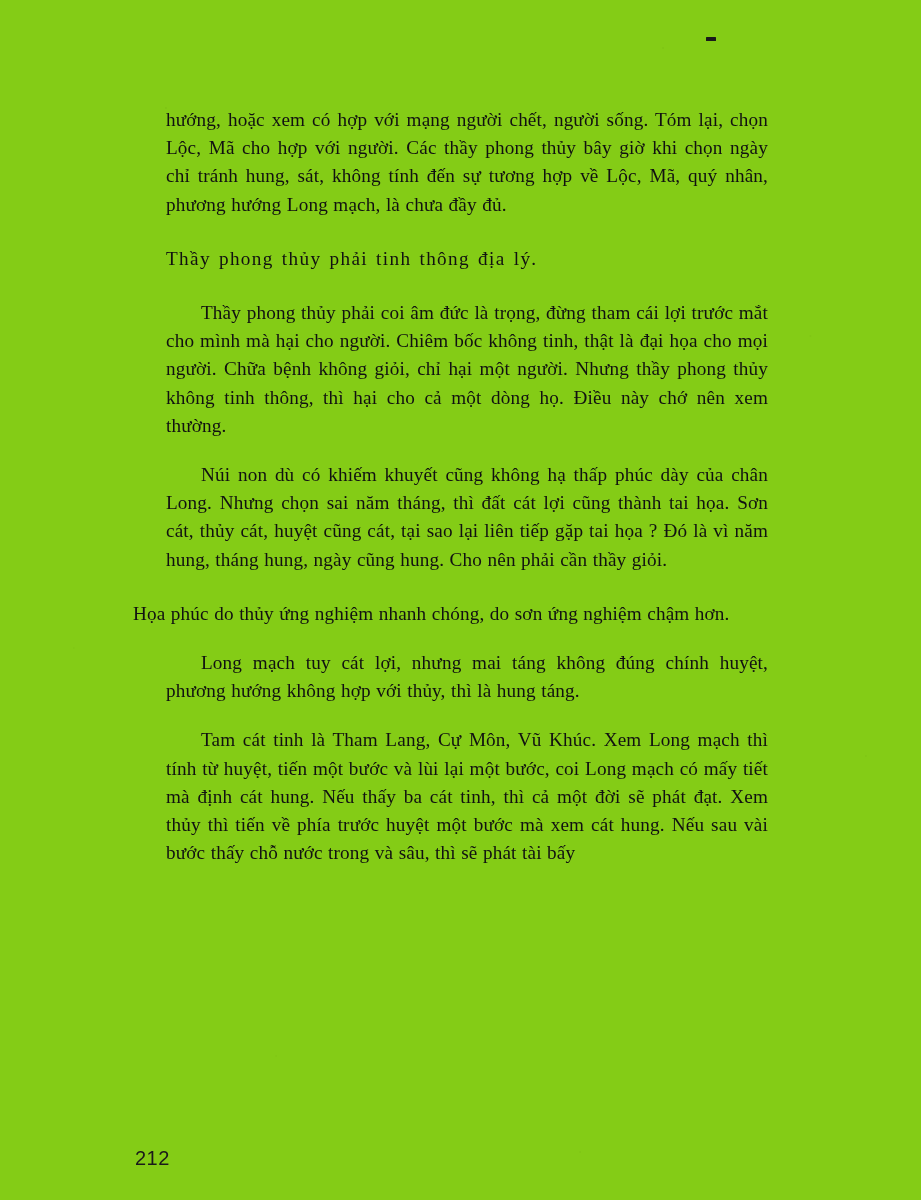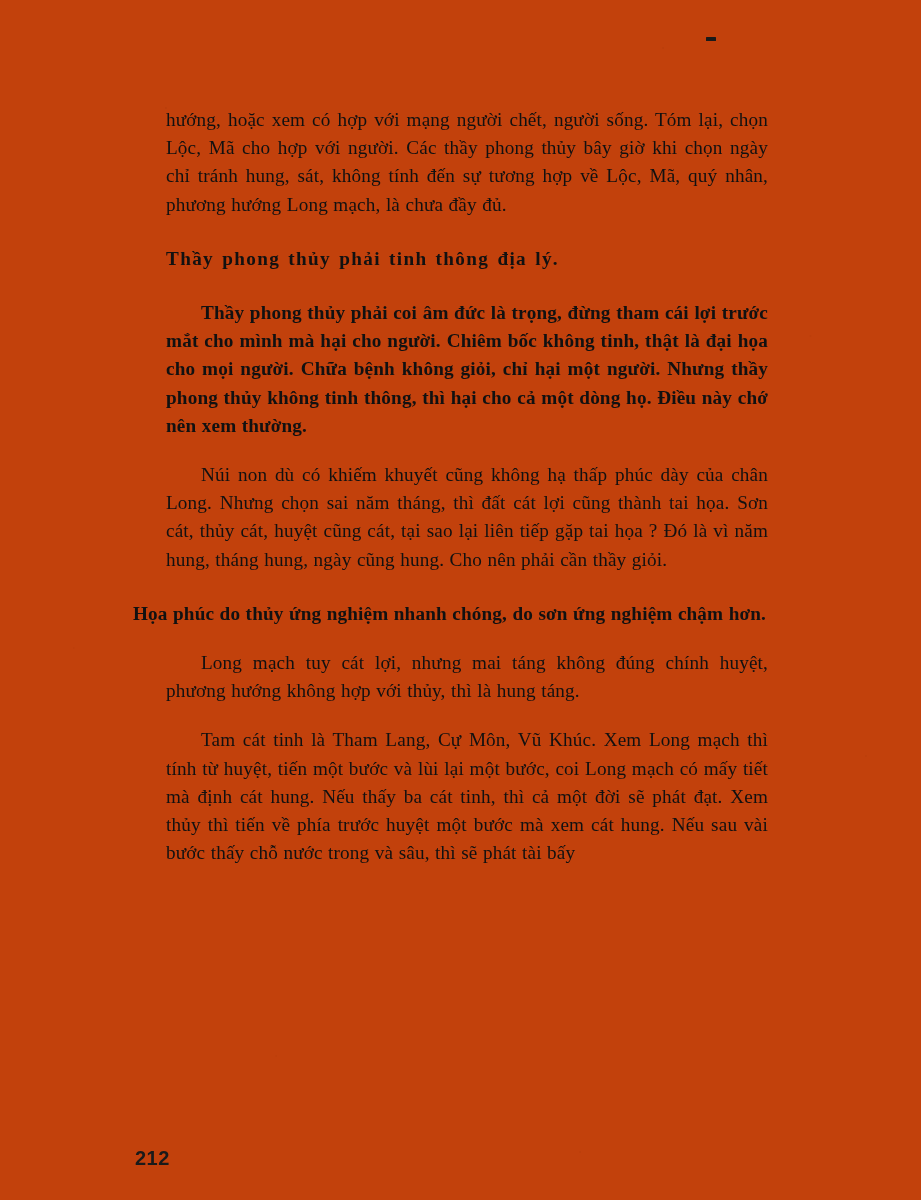--- a/index.html
+++ b/index.html
@@ -5,21 +5,21 @@
   html, body {
     margin: 0;
     padding: 0;
     background: #ffffff;
   }
   #page {
     position: relative;
     width: 921px;
     height: 1200px;
     margin: 0 auto;
-    background: #c2410c;
+    background: #84cc16;
     overflow: hidden;
     font-family: "Liberation Serif", "DejaVu Serif", serif;
     color: #111111;
   }
   
   #scan-noise {
     position: absolute;
     inset: 0;
     pointer-events: none;
     background:
@@ -77,31 +77,30 @@
   
   .lead-indented {
     margin-left: 33px;
     width: 602px;
     text-align: left;
     letter-spacing: 1.35px;
     word-spacing: 2px;
   }
 
   .gap-sm { margin-top: 21px; }
-  .gap-md { margin-top: 26px; font-weight: bold; }
+  .gap-md { margin-top: 26px; }
 
   #page-number {
     position: absolute;
     left: 135px;
     top: 1147px;
     font-family: "Liberation Sans", "DejaVu Sans", sans-serif;
     font-size: 20px;
     letter-spacing: 0.5px;
     color: #1a1a1a;
-    font-weight: bold;
   }
 </style>
 </head>
 <body>
 
 <div id="page">
 
   <div id="scan-noise"></div>
 
   <div id="top-mark"></div>

